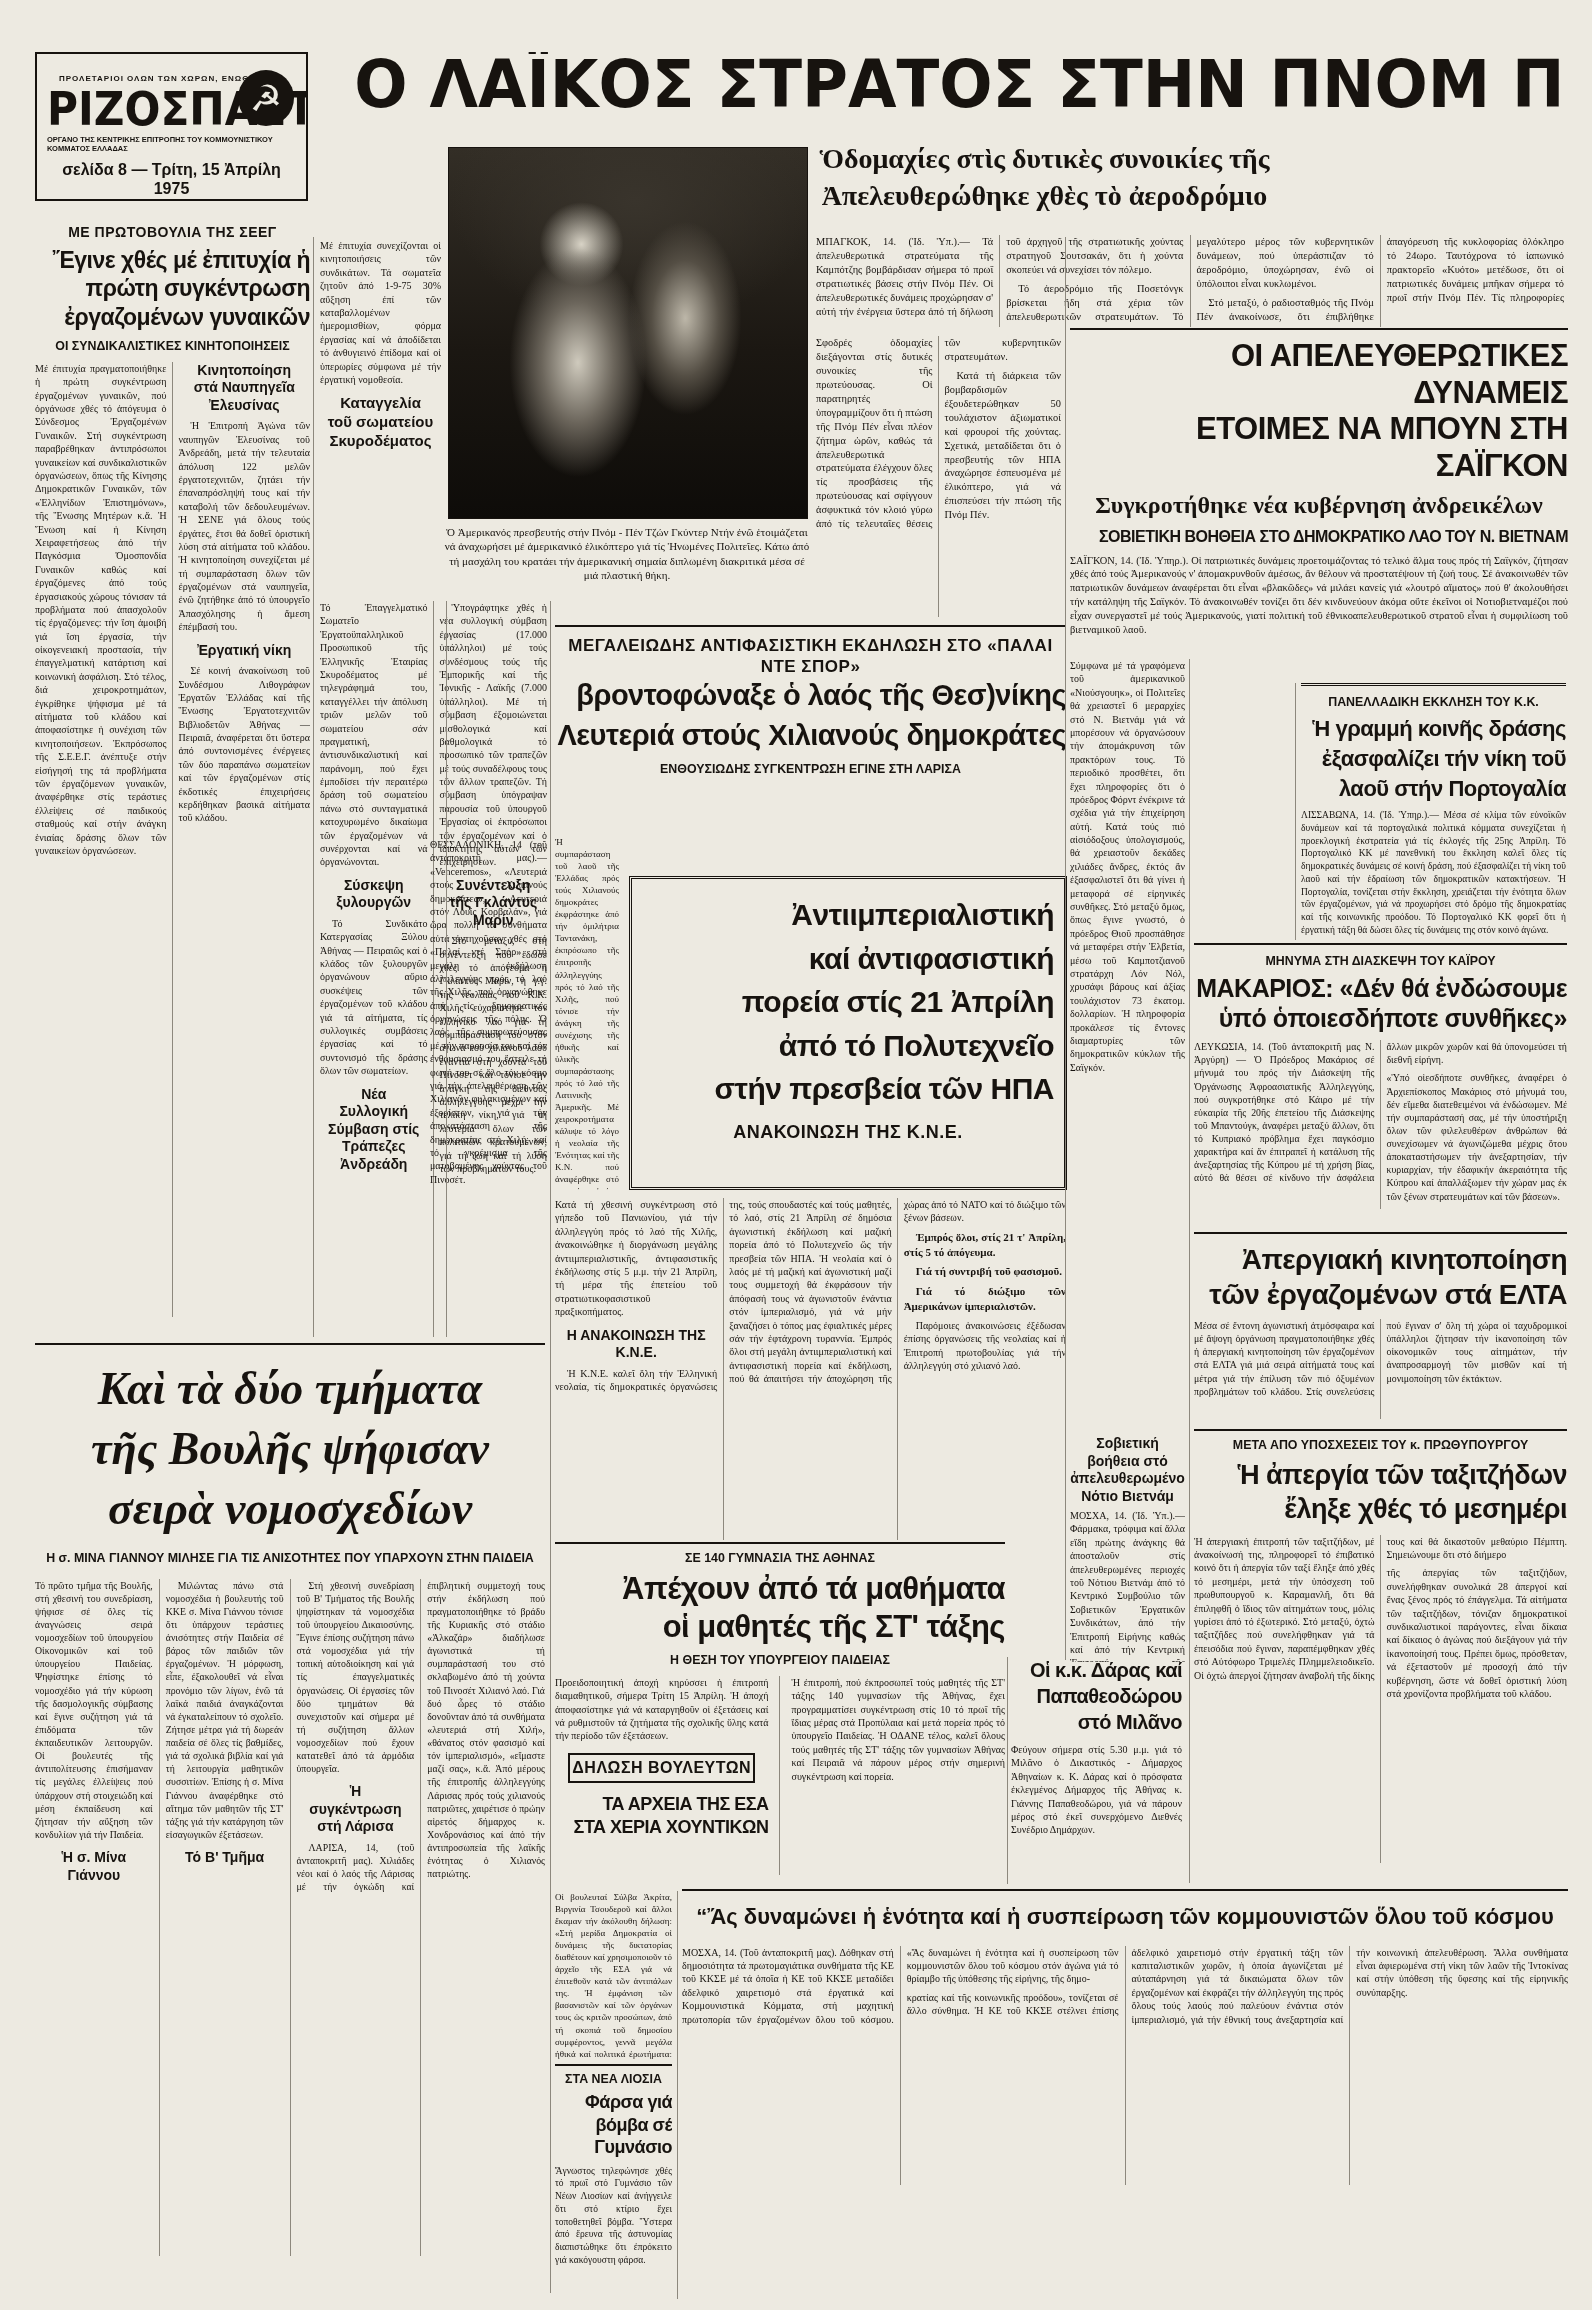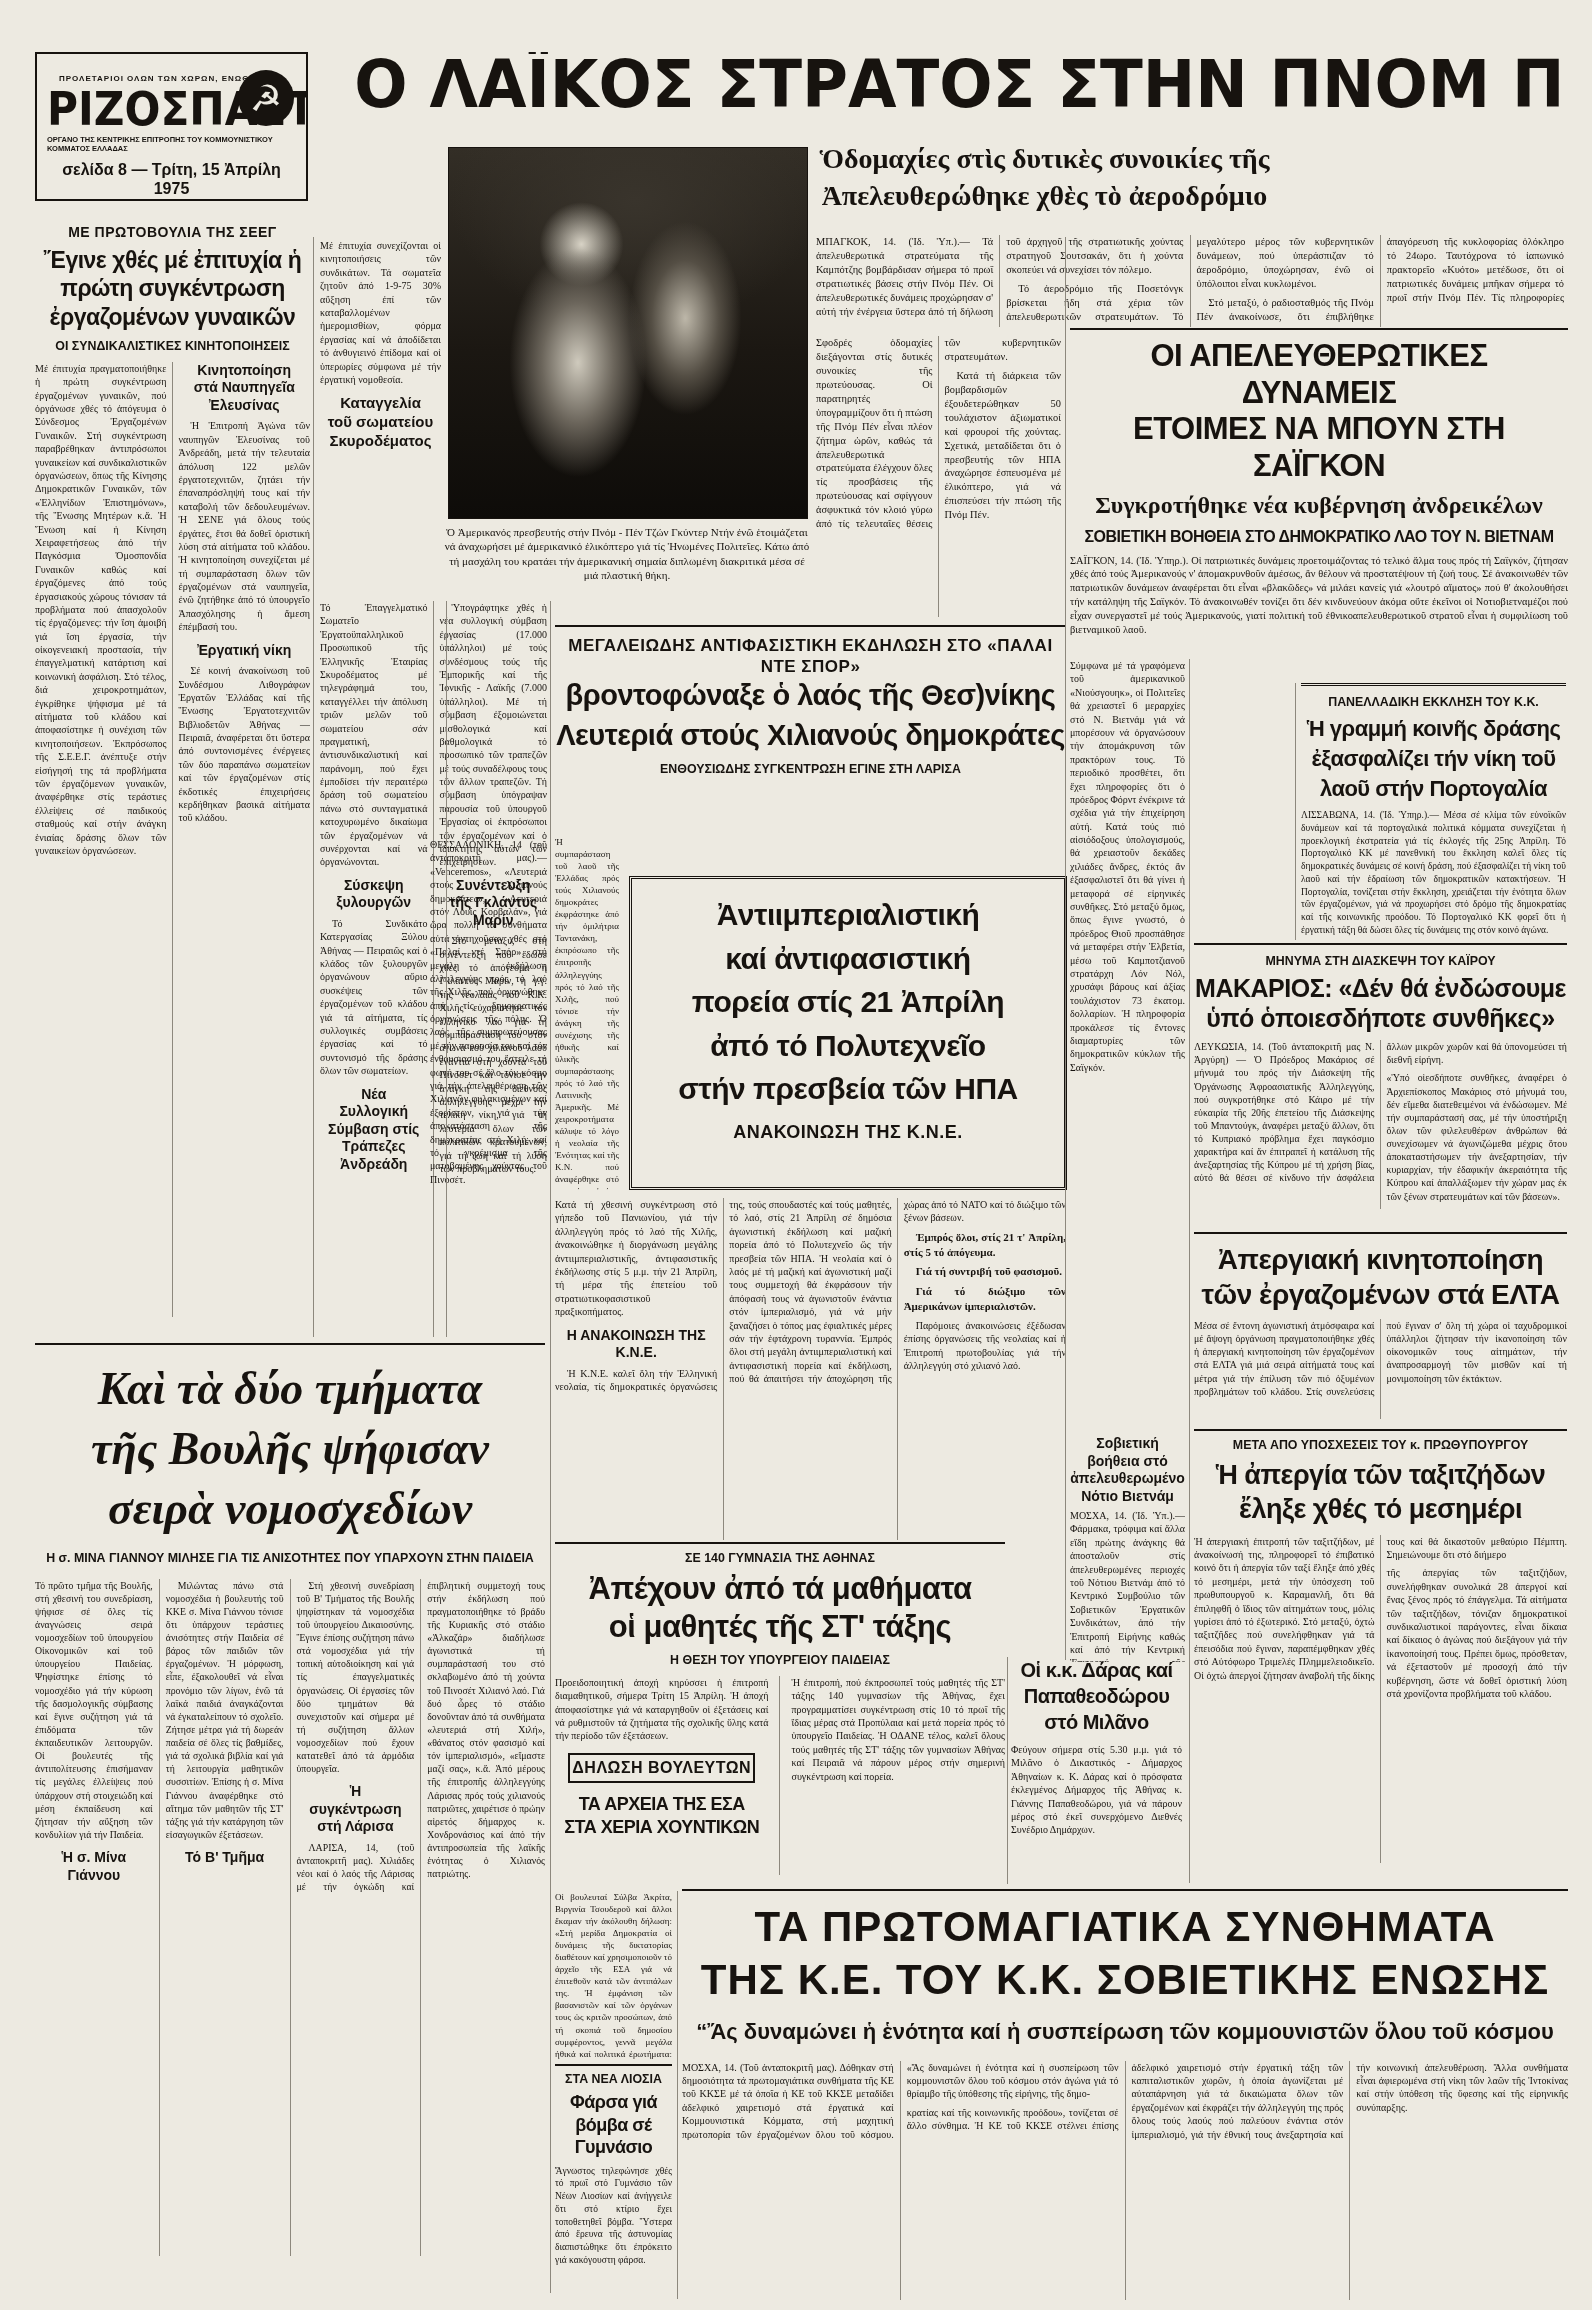--- a/index.html
+++ b/index.html
@@ -14,21 +14,21 @@
   .mast .dtl{font:bold 16px/1.2 "Liberation Sans",sans-serif;margin:6px 0 2px;}
   .mast .dbl{border-top:2px solid #17130f;border-bottom:1px solid #17130f;height:3px;margin:2px 0 2px;}
   .logo{position:absolute;right:12px;top:16px;width:56px;height:56px;border-radius:50%;background:#17130f;color:#edeae1;
         display:flex;align-items:center;justify-content:center;font-size:36px;font-family:"DejaVu Sans",sans-serif;}
   
   .h-main{font:bold 66px/1 "DejaVu Sans",sans-serif;white-space:nowrap;text-align:center;}
   .h-main span{display:inline-block;transform:scaleX(.95);transform-origin:center;}
   .deckline{font:bold 28px/1.32 "Liberation Serif",serif;text-align:center;white-space:nowrap;}
   .kick{font:bold 14px/1.25 "Liberation Sans",sans-serif;text-align:center;letter-spacing:0.5px;}
   .kick-sm{font:bold 12.4px/1.3 "Liberation Sans",sans-serif;text-align:center;}
-  .hl{font-family:"Liberation Sans",sans-serif;font-weight:bold;text-align:center;letter-spacing:-0.5px;}
+  .hl{font-family:"Liberation Sans",sans-serif;font-weight:bold;text-align:right;letter-spacing:-0.5px;}
   .body{font:10.4px/1.34 "Liberation Serif",serif;text-align:justify;}
   .body p{margin:0 0 5px;text-indent:12px;}
   .body .lede{text-indent:0;}
   .sh{font:bold 14px/1.25 "Liberation Sans",sans-serif;text-align:center;margin:8px 6px 5px;text-indent:0;}
   .c2{column-count:2;column-gap:12px;column-rule:1px solid #8d887d;}
   .c3{column-count:3;column-gap:12px;column-rule:1px solid #8d887d;}
   .c4{column-count:4;column-gap:13px;column-rule:1px solid #8d887d;}
   .rule-t{border-top:2px solid #17130f;}
   .rule-d{border-top:3px double #17130f;}
   .vrule{position:absolute;width:1px;background:#8d887d;}
@@ -269,24 +269,20 @@
       <div class="sh">Ἡ σ. Μίνα Γιάννου</div>
       <p>Μιλώντας πάνω στά νομοσχέδια ἡ βουλευτής τοῦ ΚΚΕ σ. Μίνα Γιάννου τόνισε ὅτι ὑπάρχουν τεράστιες ἀνισότητες στήν Παιδεία σέ βάρος τῶν παιδιῶν τῶν ἐργαζομένων. Ἡ μόρφωση, εἶπε, ἐξακολουθεῖ νά εἶναι προνόμιο τῶν λίγων, ἐνῶ τά λαϊκά παιδιά ἀναγκάζονται νά ἐγκαταλείπουν τό σχολεῖο. Ζήτησε μέτρα γιά τή δωρεάν παιδεία σέ ὅλες τίς βαθμίδες, γιά τά σχολικά βιβλία καί γιά τή λειτουργία μαθητικῶν συσσιτίων. Ἐπίσης ἡ σ. Μίνα Γιάννου ἀναφέρθηκε στό αἴτημα τῶν μαθητῶν τῆς ΣΤ' τάξης γιά τήν κατάργηση τῶν εἰσαγωγικῶν ἐξετάσεων.</p>
       <div class="sh">Τό Β' Τμῆμα</div>
       <p>Στή χθεσινή συνεδρίαση τοῦ Β' Τμήματος τῆς Βουλῆς ψηφίστηκαν τά νομοσχέδια τοῦ ὑπουργείου Δικαιοσύνης. Ἔγινε ἐπίσης συζήτηση πάνω στά νομοσχέδια γιά τήν τοπική αὐτοδιοίκηση καί γιά τίς ἐπαγγελματικές ὀργανώσεις. Οἱ ἐργασίες τῶν δύο τμημάτων θά συνεχιστοῦν καί σήμερα μέ τή συζήτηση ἄλλων νομοσχεδίων πού ἔχουν κατατεθεῖ ἀπό τά ἁρμόδια ὑπουργεῖα.</p>
       <div class="sh">Ἡ συγκέντρωση στή Λάρισα</div>
       <p>ΛΑΡΙΣΑ, 14, (τοῦ ἀνταποκριτῆ μας). Χιλιάδες νέοι καί ὁ λαός τῆς Λάρισας μέ τήν ὀγκώδη καί ἐπιβλητική συμμετοχή τους στήν ἐκδήλωση πού πραγματοποιήθηκε τό βράδυ τῆς Κυριακῆς στό στάδιο «Ἀλκαζάρ» διαδήλωσε ἀγωνιστικά τή συμπαράστασή του στό σκλαβωμένο ἀπό τή χούντα τοῦ Πινοσέτ Χιλιανό λαό. Γιά δυό ὧρες τό στάδιο δονοῦνταν ἀπό τά συνθήματα «λευτεριά στή Χιλή», «θάνατος στόν φασισμό καί τόν ἰμπεριαλισμό», «εἴμαστε μαζί σας», κ.ἄ. Ἀπό μέρους τῆς ἐπιτροπῆς ἀλληλεγγύης Λάρισας πρός τούς χιλιανούς πατριῶτες, χαιρέτισε ὁ πρώην αἱρετός δήμαρχος κ. Χονδρονάσιος καί ἀπό τήν ἀντιπροσωπεία τῆς λαϊκῆς ἑνότητας ὁ Χιλιανός πατριώτης.</p>
     </div>
   </div>
 
   <div class="blk rule-t" style="left:682px;top:1889px;width:886px;height:410px;">
-    <div class="hl" style="font-size:42px;line-height:1.25;margin-top:10px;letter-spacing:1px;">
-      <div>ΤΑ ΠΡΩΤΟΜΑΓΙΑΤΙΚΑ ΣΥΝΘΗΜΑΤΑ</div>
-      <div>ΤΗΣ Κ.Ε. ΤΟΥ Κ.Κ. ΣΟΒΙΕΤΙΚΗΣ ΕΝΩΣΗΣ</div>
-    </div>
     <div style="font:bold 22px/1.3 'Liberation Sans',sans-serif;text-align:center;margin-top:12px;">“Ἄς δυναμώνει ἡ ἑνότητα καί ἡ συσπείρωση τῶν κομμουνιστῶν ὅλου τοῦ κόσμου</div>
     <div class="body c4" style="margin-top:14px;height:239px;font-size:10px;">
       <p class="lede">ΜΟΣΧΑ, 14. (Τοῦ ἀνταποκριτῆ μας). Δόθηκαν στή δημοσιότητα τά πρωτομαγιάτικα συνθήματα τῆς ΚΕ τοῦ ΚΚΣΕ μέ τά ὁποῖα ἡ ΚΕ τοῦ ΚΚΣΕ μεταδίδει ἀδελφικό χαιρετισμό στά ἐργατικά καί Κομμουνιστικά Κόμματα, στή μαχητική πρωτοπορία τῶν ἐργαζομένων ὅλου τοῦ κόσμου. «Ἄς δυναμώνει ἡ ἑνότητα καί ἡ συσπείρωση τῶν κομμουνιστῶν ὅλου τοῦ κόσμου στόν ἀγώνα γιά τό θρίαμβο τῆς ὑπόθεσης τῆς εἰρήνης, τῆς δημο-</p>
       <p class="lede">κρατίας καί τῆς κοινωνικῆς προόδου», τονίζεται σέ ἄλλο σύνθημα. Ἡ ΚΕ τοῦ ΚΚΣΕ στέλνει ἐπίσης ἀδελφικό χαιρετισμό στήν ἐργατική τάξη τῶν καπιταλιστικῶν χωρῶν, ἡ ὁποία ἀγωνίζεται μέ αὐταπάρνηση γιά τά δικαιώματα ὅλων τῶν ἐργαζομένων καί ἐκφράζει τήν ἀλληλεγγύη της πρός ὅλους τούς λαούς πού παλεύουν ἐνάντια στόν ἰμπεριαλισμό, γιά τήν ἐθνική τους ἀνεξαρτησία καί τήν κοινωνική ἀπελευθέρωση. Ἄλλα συνθήματα εἶναι ἀφιερωμένα στή νίκη τῶν λαῶν τῆς Ἰντοκίνας καί στήν ὑπόθεση τῆς ὕφεσης καί τῆς εἰρηνικῆς συνύπαρξης.</p>
     </div>
   </div>
 
   <div class="vrule" style="left:313px;top:237px;height:1100px;"></div>
   <div class="vrule" style="left:550px;top:601px;height:1692px;"></div>
   <div class="vrule" style="left:446px;top:601px;height:736px;"></div>

